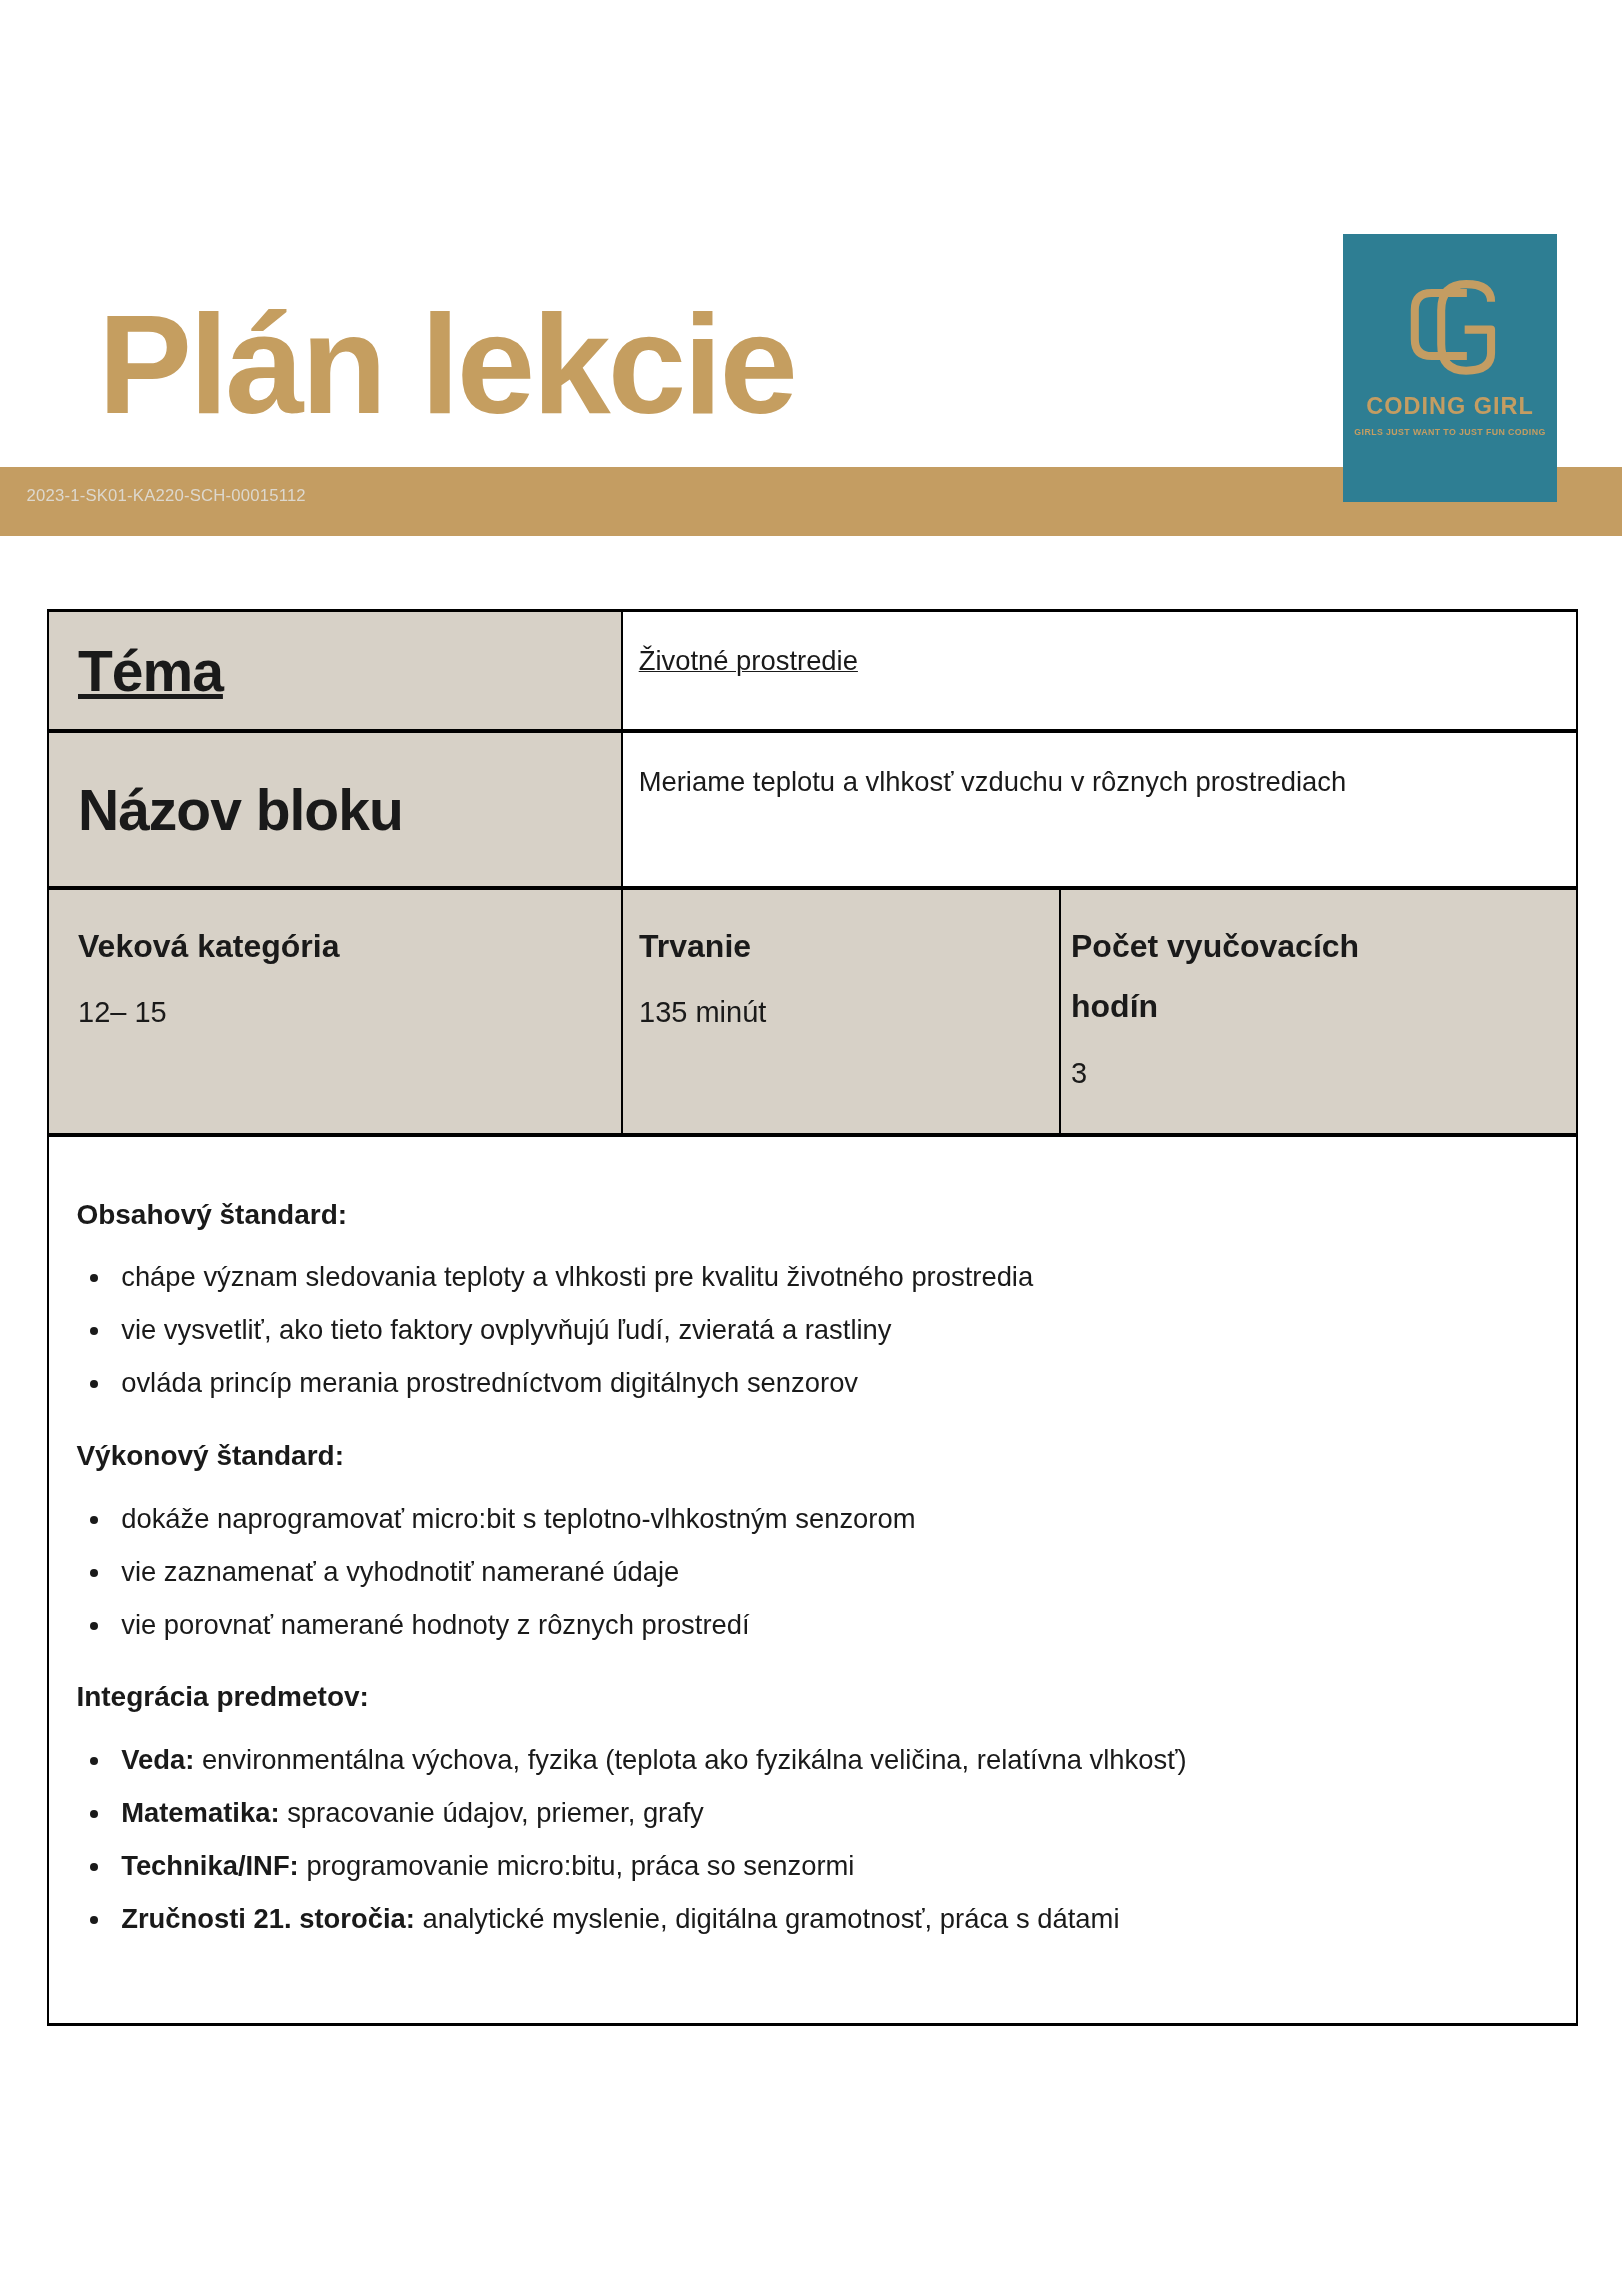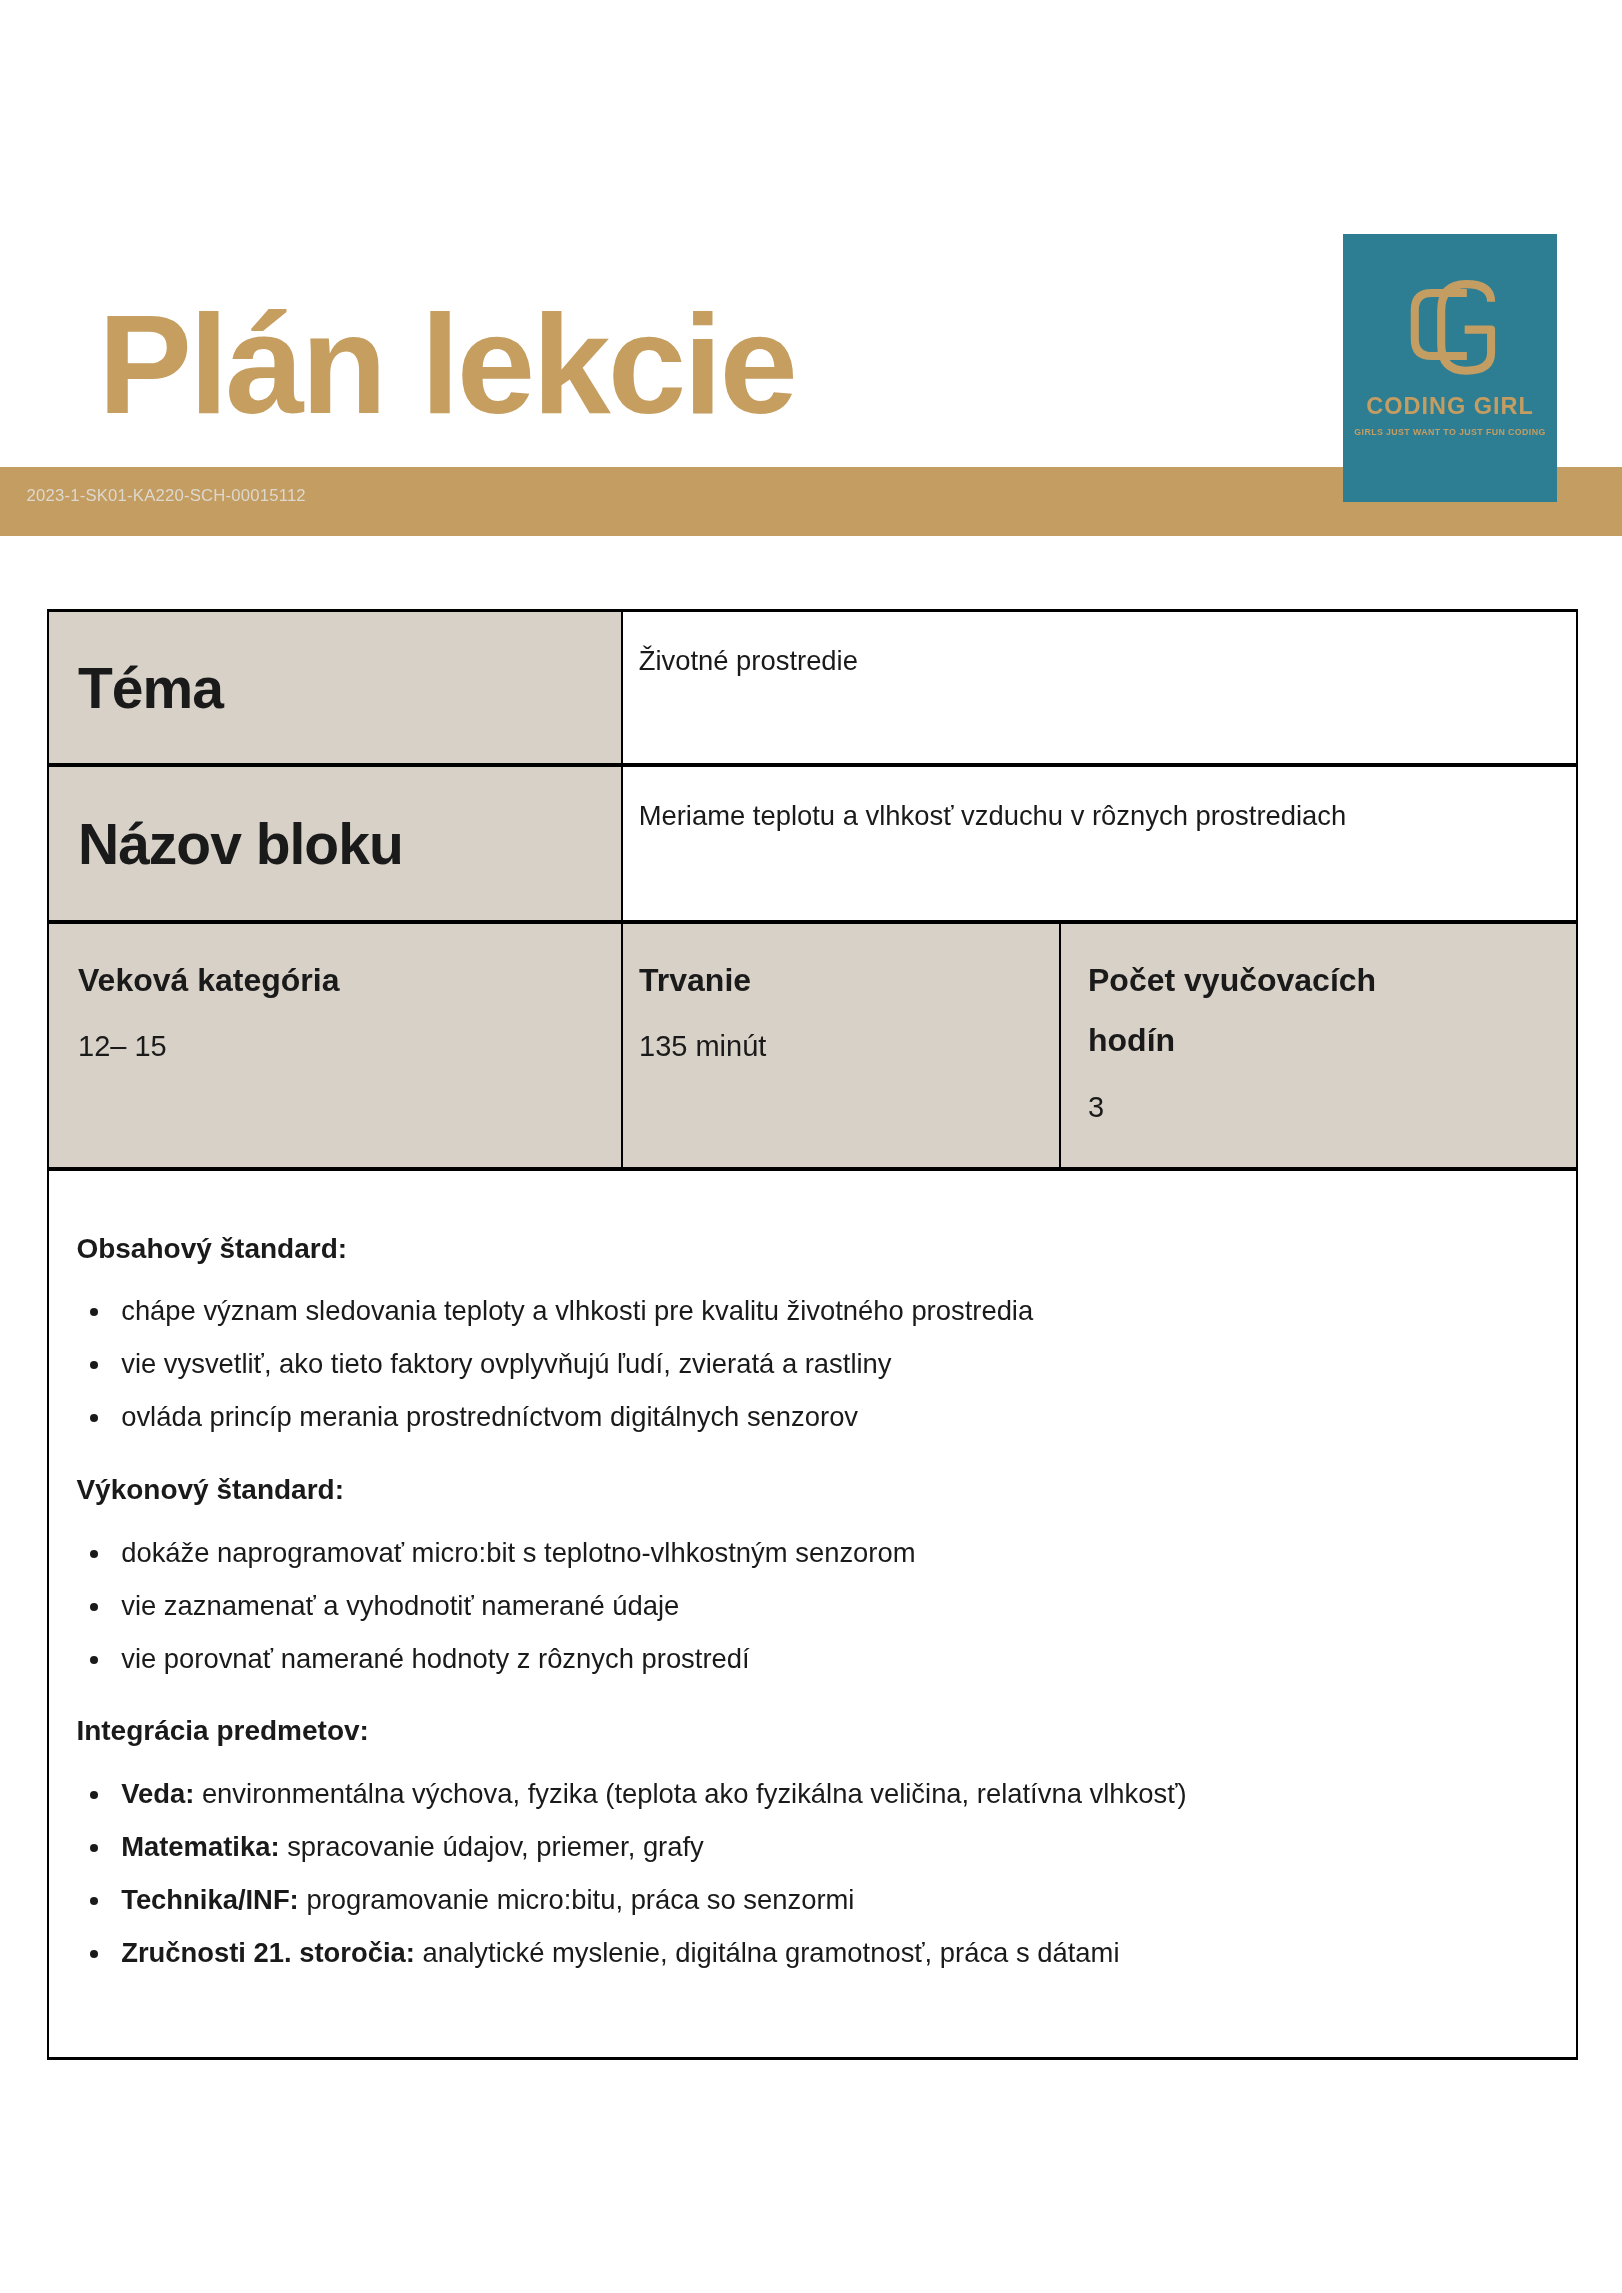--- a/index.html
+++ b/index.html
@@ -52,29 +52,29 @@
   .v-div { border-right:2px solid #000; }
 
   .row-label-cell {
     width:574px; flex:0 0 574px; display:flex; align-items:center;
     padding-left:29px;
   }
   .row-label { font-size:57px; font-weight:bold; letter-spacing:-1px; }
   .row-value-cell { flex:1; padding:29px 19.6px 0 15.7px; }
   .row-value { font-size:27.4px; line-height:1.45; }
 
-  .r1 { height:155px; }
+  .r1 { height:121px;text-decoration:underline; }
   .r2 { height:157px; }
   .r3 { height:247px; }
   .r4 { min-height:886px; }
 
   .meta-cell { padding:25.5px 13.7px 0 29px; }
   .meta-c1 { width:574px; flex:0 0 574px; }
   .meta-c2 { width:438px; flex:0 0 438px; padding-left:16px; }
-  .meta-c3 { flex:1; padding-left:27px; }
+  .meta-c3 { flex:1; padding-left:10px; }
   .meta-label { font-size:32px; font-weight:bold; line-height:1.9; }
   .meta-c3 .meta-label { max-width:294px; }
   .meta-value { font-size:29px; margin-top:19.6px; }
 
   .goals-cell { flex:1; padding:31px 33px 0 27.4px; background:#fff; }
   .goals-heading { font-size:28px; font-weight:bold; line-height:53px; }
   .section-title { font-size:28px; font-weight:bold; line-height:53px; margin-top:19.6px; }
   .goals-cell ul { margin-top:9.8px; padding-left:37px; list-style:disc; }
   .goals-cell li { font-size:27.4px; line-height:53px; padding-left:7.8px; }
   .goals-cell li b { font-weight:bold; }

